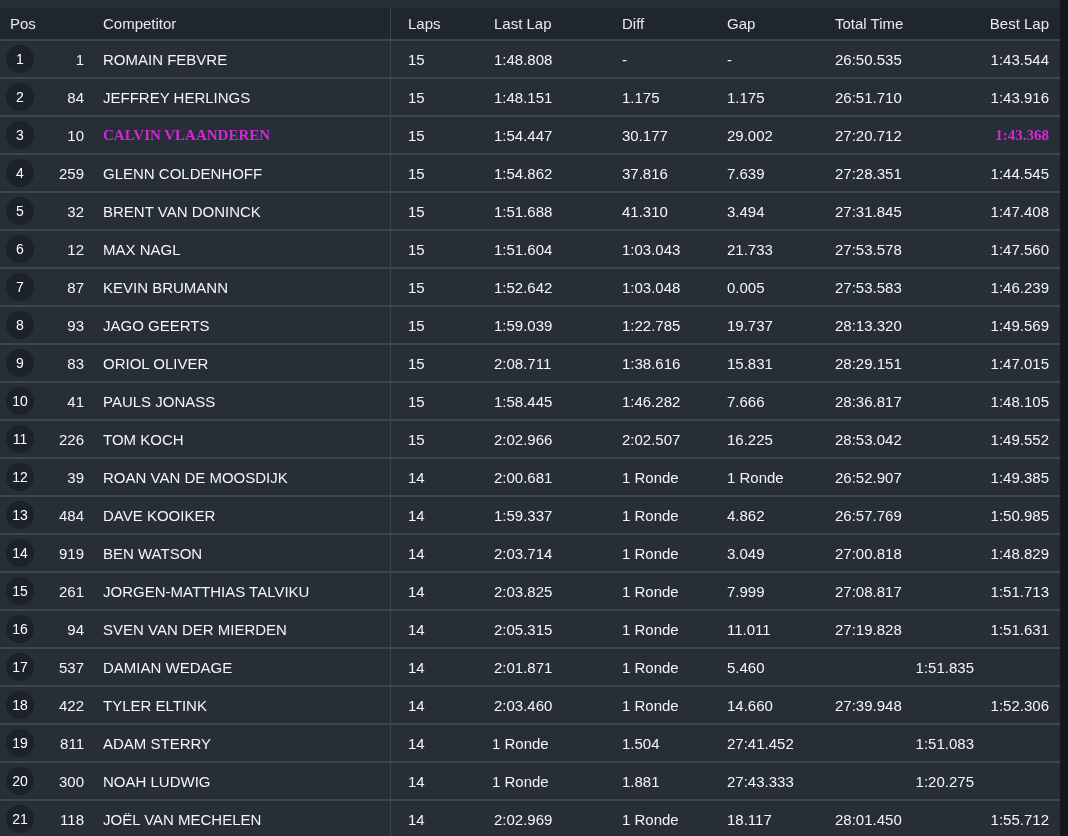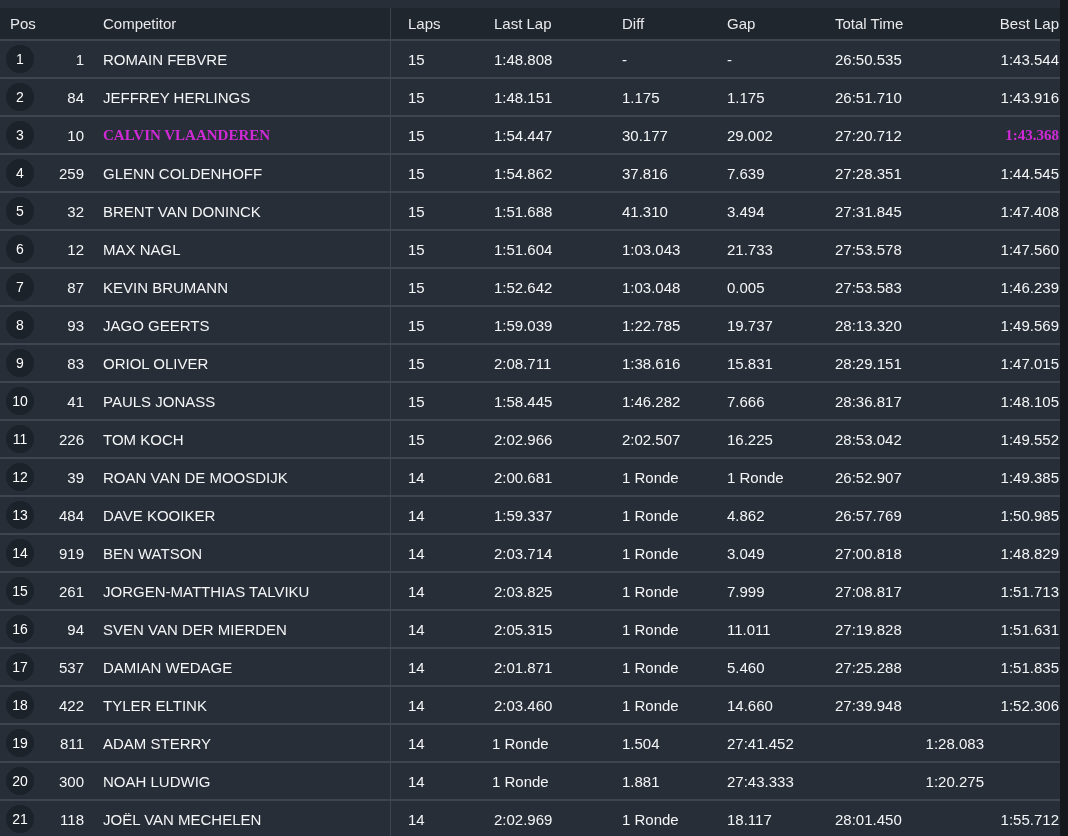--- a/index.html
+++ b/index.html
@@ -20,21 +20,21 @@
   .header{height:31px;background:var(--header-bg);font-size:15px;color:#e9eaec;}
   .row{height:38px;background:var(--row-bg);border-top:2px solid var(--divider);font-size:15px;}
   .c{display:flex;align-items:center;height:100%;white-space:nowrap;overflow:hidden;}
   .h-pos{padding-left:10px;}
   .h-competitor{grid-column:2/4;padding-left:59px;border-right:1px solid var(--divider);}
   .h-laps,.cell-laps{padding-left:17px;}
   .h-lastlap,.cell-lastlap{padding-left:14px;}
   .h-diff,.cell-diff{padding-left:12px;}
   .h-gap,.cell-gap{padding-left:12px;}
   .h-total,.cell-total{padding-left:12px;}
-  .h-best,.cell-best{justify-content:flex-end;padding-right:1px;}
+  .h-best,.cell-best{justify-content:flex-end;padding-right:11px;}
   .cell-pos{justify-content:flex-start;}
   .cell-num{justify-content:flex-end;padding-right:6px;}
   .cell-name{padding-left:13px;border-right:1px solid var(--divider);}
   .circle{width:28px;height:28px;margin-left:6px;border-radius:50%;background:var(--circle-bg);
           display:flex;align-items:center;justify-content:center;font-size:14px;color:#fff;flex:0 0 auto;}
   .hl{color:var(--highlight);font-weight:700;font-family:Liberation Serif, serif;}
   .partial-row{height:7px;background:var(--row-bg);border-top:2px solid var(--divider);overflow:hidden;}
   .partial-row .circle{margin-top:2px;}
   .scroll-strip{position:absolute;right:0;top:0;width:8px;height:836px;background:var(--scroll-track);}
 </style>
@@ -266,21 +266,20 @@
         <div class="grid row">
           <div class="c cell-pos">
             <div class="circle">17</div>
           </div>
           <div class="c cell-num">537</div>
           <div class="c cell-name">DAMIAN WEDAGE</div>
           <div class="c cell-laps">14</div>
           <div class="c cell-lastlap">2:01.871</div>
           <div class="c cell-diff">1 Ronde</div>
           <div class="c cell-gap">5.460</div>
-          <div class="c cell-total">27:25.288</div>
           <div class="c cell-best">1:51.835</div>
         </div>
         <div class="grid row">
           <div class="c cell-pos">
             <div class="circle">18</div>
           </div>
           <div class="c cell-num">422</div>
           <div class="c cell-name">TYLER ELTINK</div>
           <div class="c cell-laps">14</div>
           <div class="c cell-lastlap">2:03.460</div>
@@ -292,21 +291,21 @@
         <div class="grid row">
           <div class="c cell-pos">
             <div class="circle">19</div>
           </div>
           <div class="c cell-num">811</div>
           <div class="c cell-name">ADAM STERRY</div>
           <div class="c cell-laps">14</div>
           <div class="c cell-diff">1 Ronde</div>
           <div class="c cell-gap">1.504</div>
           <div class="c cell-total">27:41.452</div>
-          <div class="c cell-best">1:28.083</div>
+          <div class="c cell-best">1:51.083</div>
         </div>
         <div class="grid row">
           <div class="c cell-pos">
             <div class="circle">20</div>
           </div>
           <div class="c cell-num">300</div>
           <div class="c cell-name">NOAH LUDWIG</div>
           <div class="c cell-laps">14</div>
           <div class="c cell-diff">1 Ronde</div>
           <div class="c cell-gap">1.881</div>

